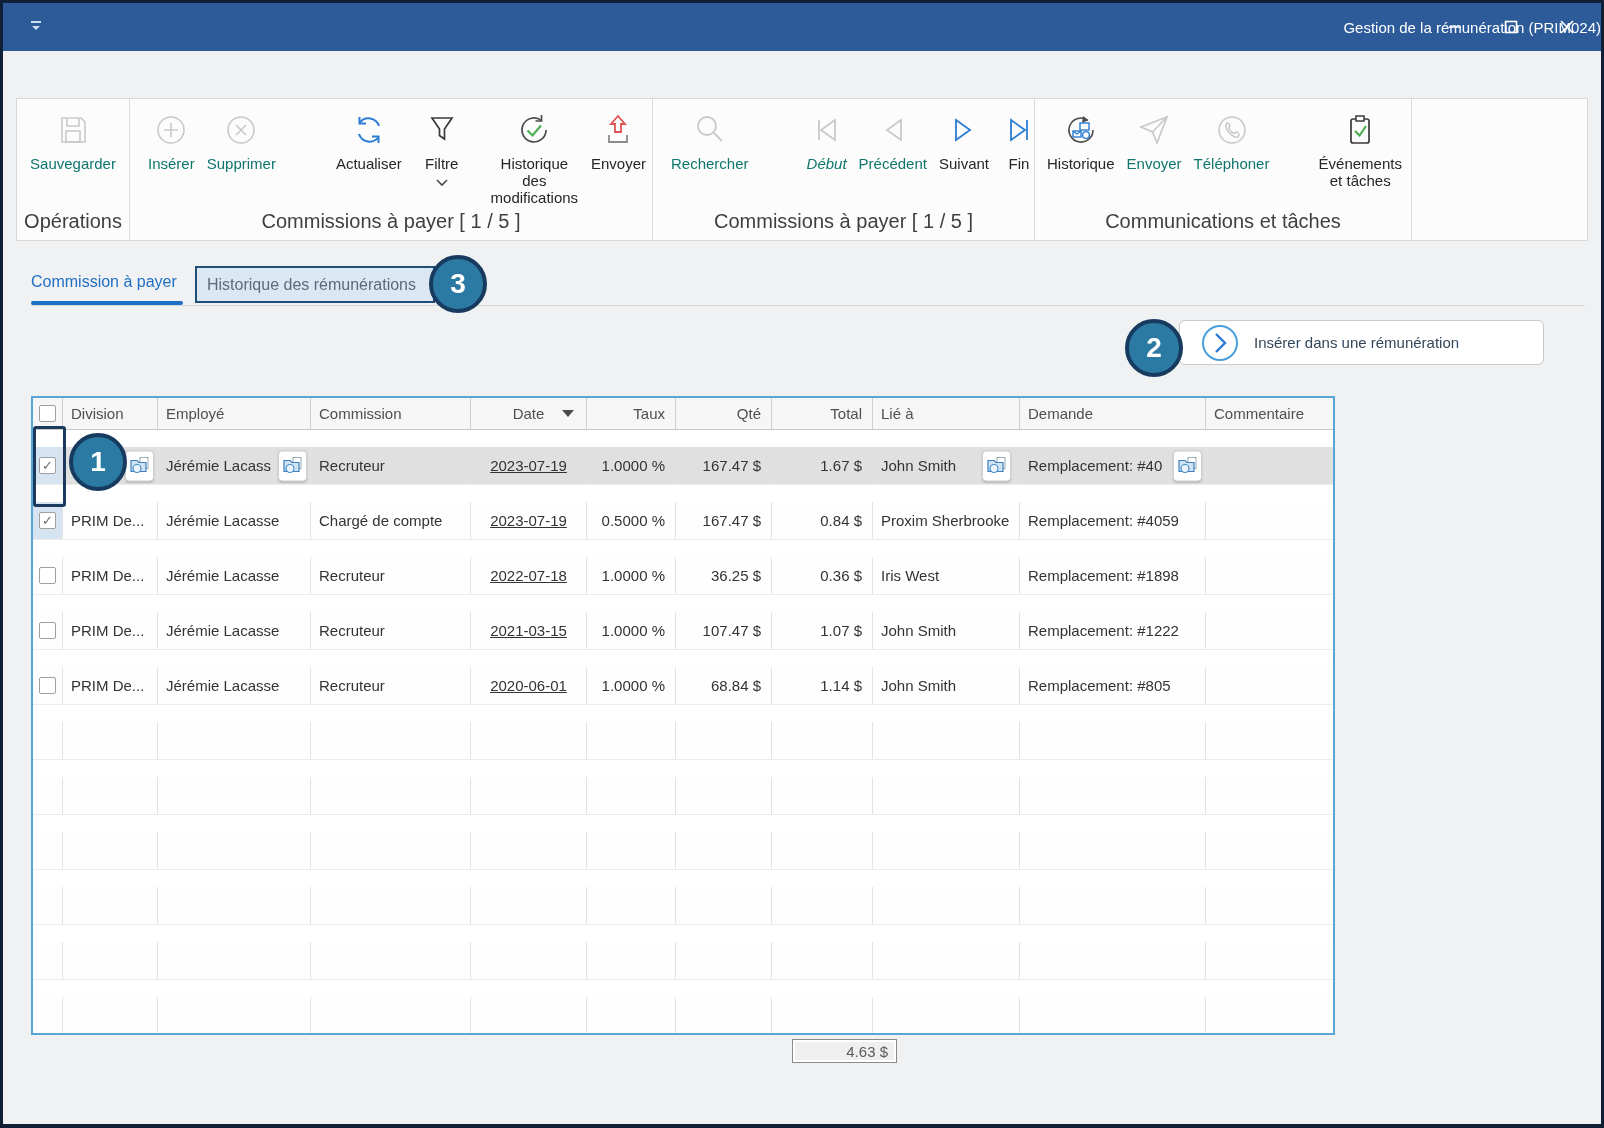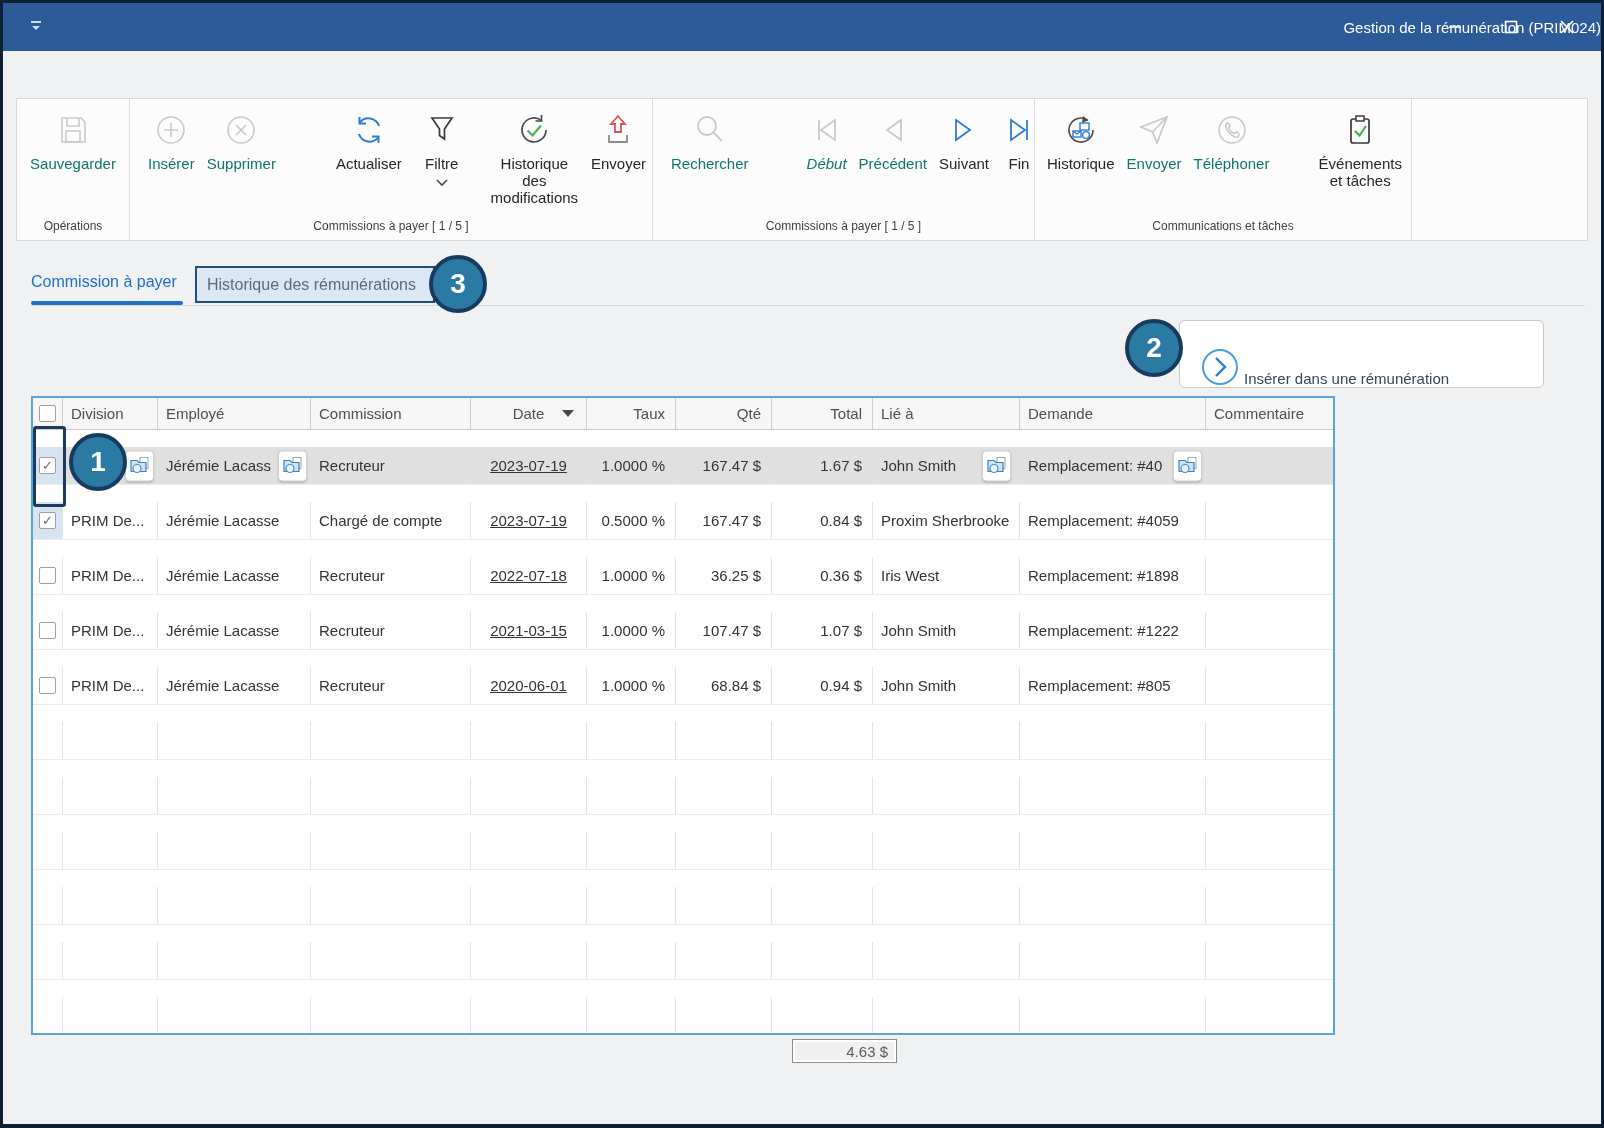--- a/index.html
+++ b/index.html
@@ -27,43 +27,43 @@
   .mtab.accueil { left:124px; color:#1b1b1b; font-weight:bold; }
   .mtab-underline { position:absolute; left:121px; top:40px; width:66px; height:4px; background:#1f6fc4; border-radius:2px; }
   .menubar-right { position:absolute; right:16px; top:10px; display:flex; align-items:center; gap:8px; }
 
   
   .ribbon { position:absolute; left:13px; right:13px; top:95px; height:143px;
     background:#fcfcfc; border:1px solid #d8d8d8; display:flex; }
   .rgroup { position:relative; height:100%; border-right:1px solid #dcdcdc; }
   .rgroup:last-child { border-right:none; }
   .rbtns { display:flex; align-items:flex-start; padding-top:13px; height:100%; }
-  .rcaption { position:absolute; left:0; right:0; bottom:7px; text-align:center; font-size:12px; color:#3f3f3f; }
+  .rcaption { position:absolute; left:0; right:0; bottom:7px; text-align:center; font-size:20px; color:#3f3f3f; }
   .rbtn { display:flex; flex-direction:column; align-items:center; gap:7px; padding:0 6px; text-align:center; }
   .rbtn .lbl { font-size:15px; line-height:17px; color:#262626; white-space:pre-line; }
   .rbtn.disabled .lbl { color:#0f766e; }
   .g-ops { width:113px; }
   .g-comm1 { width:523px; }
   .g-comm2 { width:382px; }
   .g-comms { width:377px; }
   .g-tail { flex:1; }
 
   
   .doc-tabs { position:absolute; left:0; top:260px; right:0; height:42px; }
   .dtab1 { position:absolute; left:28px; top:10px; font-size:16px; color:#1f6fc4; }
   .dtab1-underline { position:absolute; left:28px; top:38px; width:152px; height:4px; background:#1f6fc4; border-radius:2px; }
   .dtab2 { position:absolute; left:192px; top:3px; width:240px; height:37px;
     background:#dbe7f3; border:2px solid #1f4e79; display:flex; align-items:center;
     padding-left:10px; font-size:16px; color:#5a6b7d; }
   .tabs-rule { position:absolute; left:28px; right:16px; top:42px; height:1px; background:#d7d7d7; }
 
   
-  .insert-btn { position:absolute; left:1176px; top:317px; width:365px; height:68px;
+  .insert-btn { position:absolute; left:1176px; top:317px; width:365px; height:45px;
     background:#ffffff; border:1px solid #c9c9c9; border-radius:6px;
-    display:flex; align-items:flex-end; gap:4px; padding-left:20px; }
+    display:flex; align-items:center; gap:14px; padding-left:20px; }
   .insert-btn .lbl { font-size:15px; color:#33475b; }
 
   
   .grid { position:absolute; left:28px; top:393px; width:1304px; height:639px;
     border:2px solid #58a6d8; background:#ffffff; overflow:hidden;
     display:flex; flex-direction:column; }
   .ghead, .grow { display:grid;
     grid-template-columns: 30px 95px 153px 160px 116px 89px 96px 101px 147px 186px 1fr; }
   .ghead { height:32px; background:#f6f6f6; border-bottom:1px solid #c9c9c9; flex:0 0 32px; }
   .hcell { position:relative; display:flex; align-items:center; padding:0 8px;
@@ -466,21 +466,21 @@
     <div class="grow">
       <div class="gcell cbc">
           <span class="cb"></span>
         </div>
       <div class="gcell">PRIM De...</div>
       <div class="gcell">Jérémie Lacasse</div>
       <div class="gcell">Recruteur</div>
       <div class="gcell ctr">2020-06-01</div>
       <div class="gcell num">1.0000 %</div>
       <div class="gcell num">68.84 $</div>
-      <div class="gcell num">0.94 $</div>
+      <div class="gcell num">1.14 $</div>
       <div class="gcell">John Smith</div>
       <div class="gcell">Remplacement: #805</div>
       <div class="gcell" style="border-right:none;"></div>
     </div>
 
     <div>
         <div class="grow">
           <div class="gcell"></div>
           <div class="gcell"></div>
           <div class="gcell"></div>

